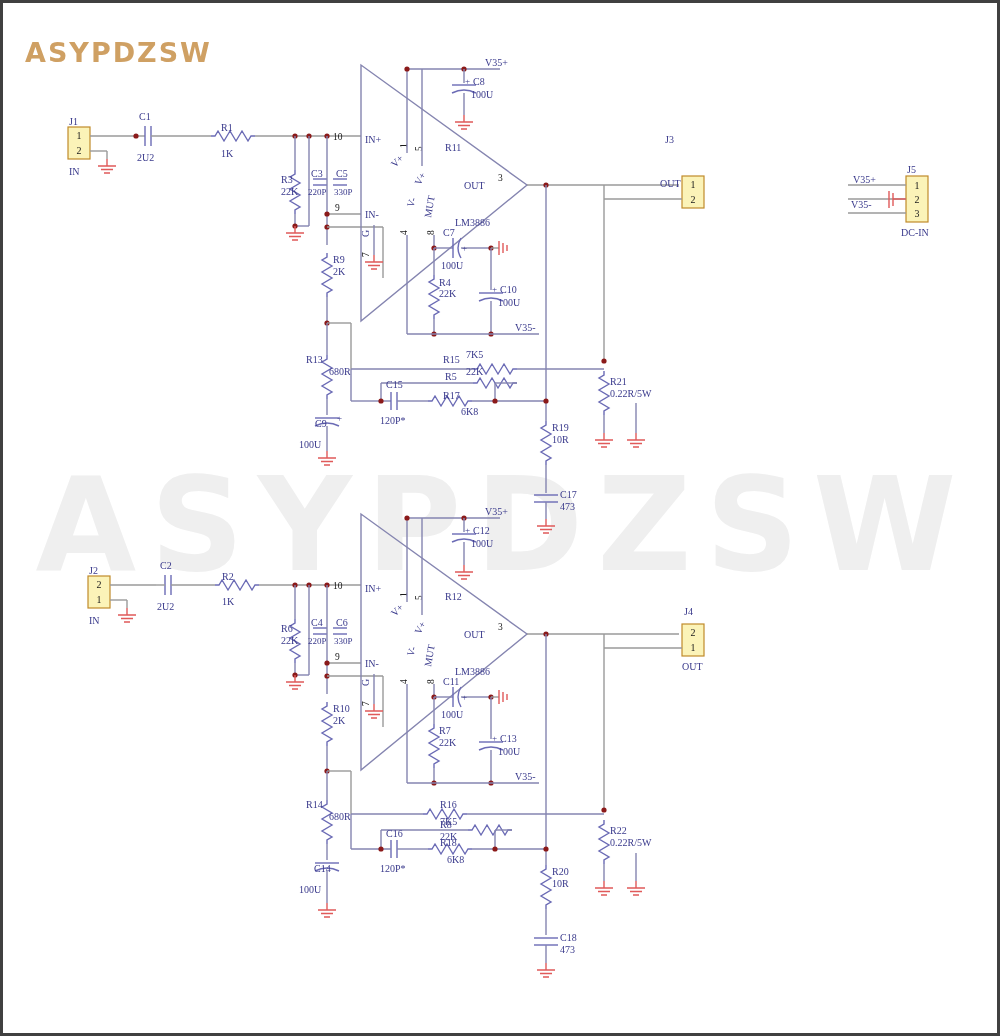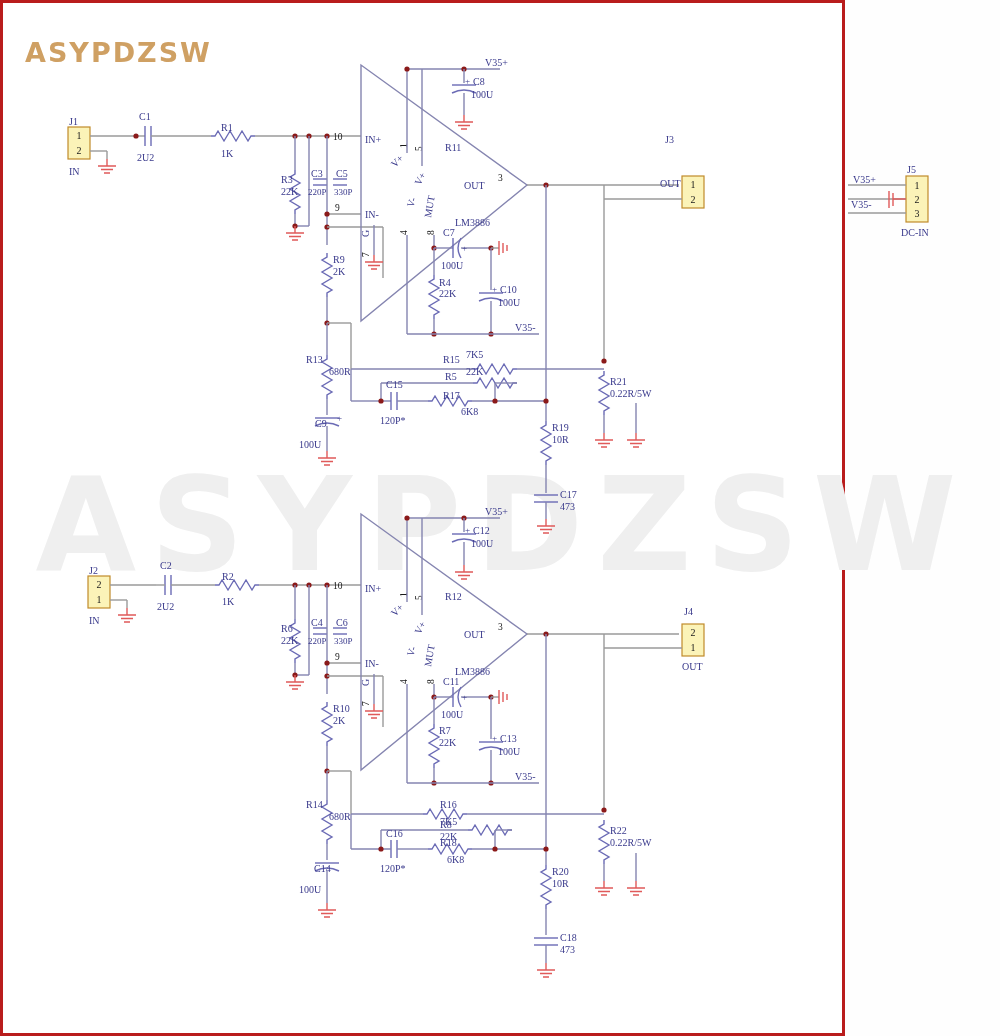--- a/index.html
+++ b/index.html
@@ -2,22 +2,22 @@
 <html><head>
 <meta charset="utf-8">
 <style>
   html,body{margin:0;padding:0;background:#ffffff;}
   body{
     width:1000px;height:1036px;position:relative;overflow:hidden;
     font-family:"Liberation Serif", serif;
     background:#fefefe;
   }
   #frame{
-    position:absolute;left:0;top:0;width:845px;height:1036px;
-    border:3px solid #b91c1c;box-sizing:border-box;background:#ffffff;
+    position:absolute;left:0;top:0;width:1000px;height:1036px;
+    border:3px solid #404040;box-sizing:border-box;background:#ffffff;
   }
   #logo{
     position:absolute;left:22px;top:34px;
     font-family:"DejaVu Sans", sans-serif;
     font-weight:bold;font-size:27px;letter-spacing:2px;
     color:#cfa063;
     user-select:none;
   }
   #watermark{
     position:absolute;left:0;top:455px;width:1000px;height:135px;

